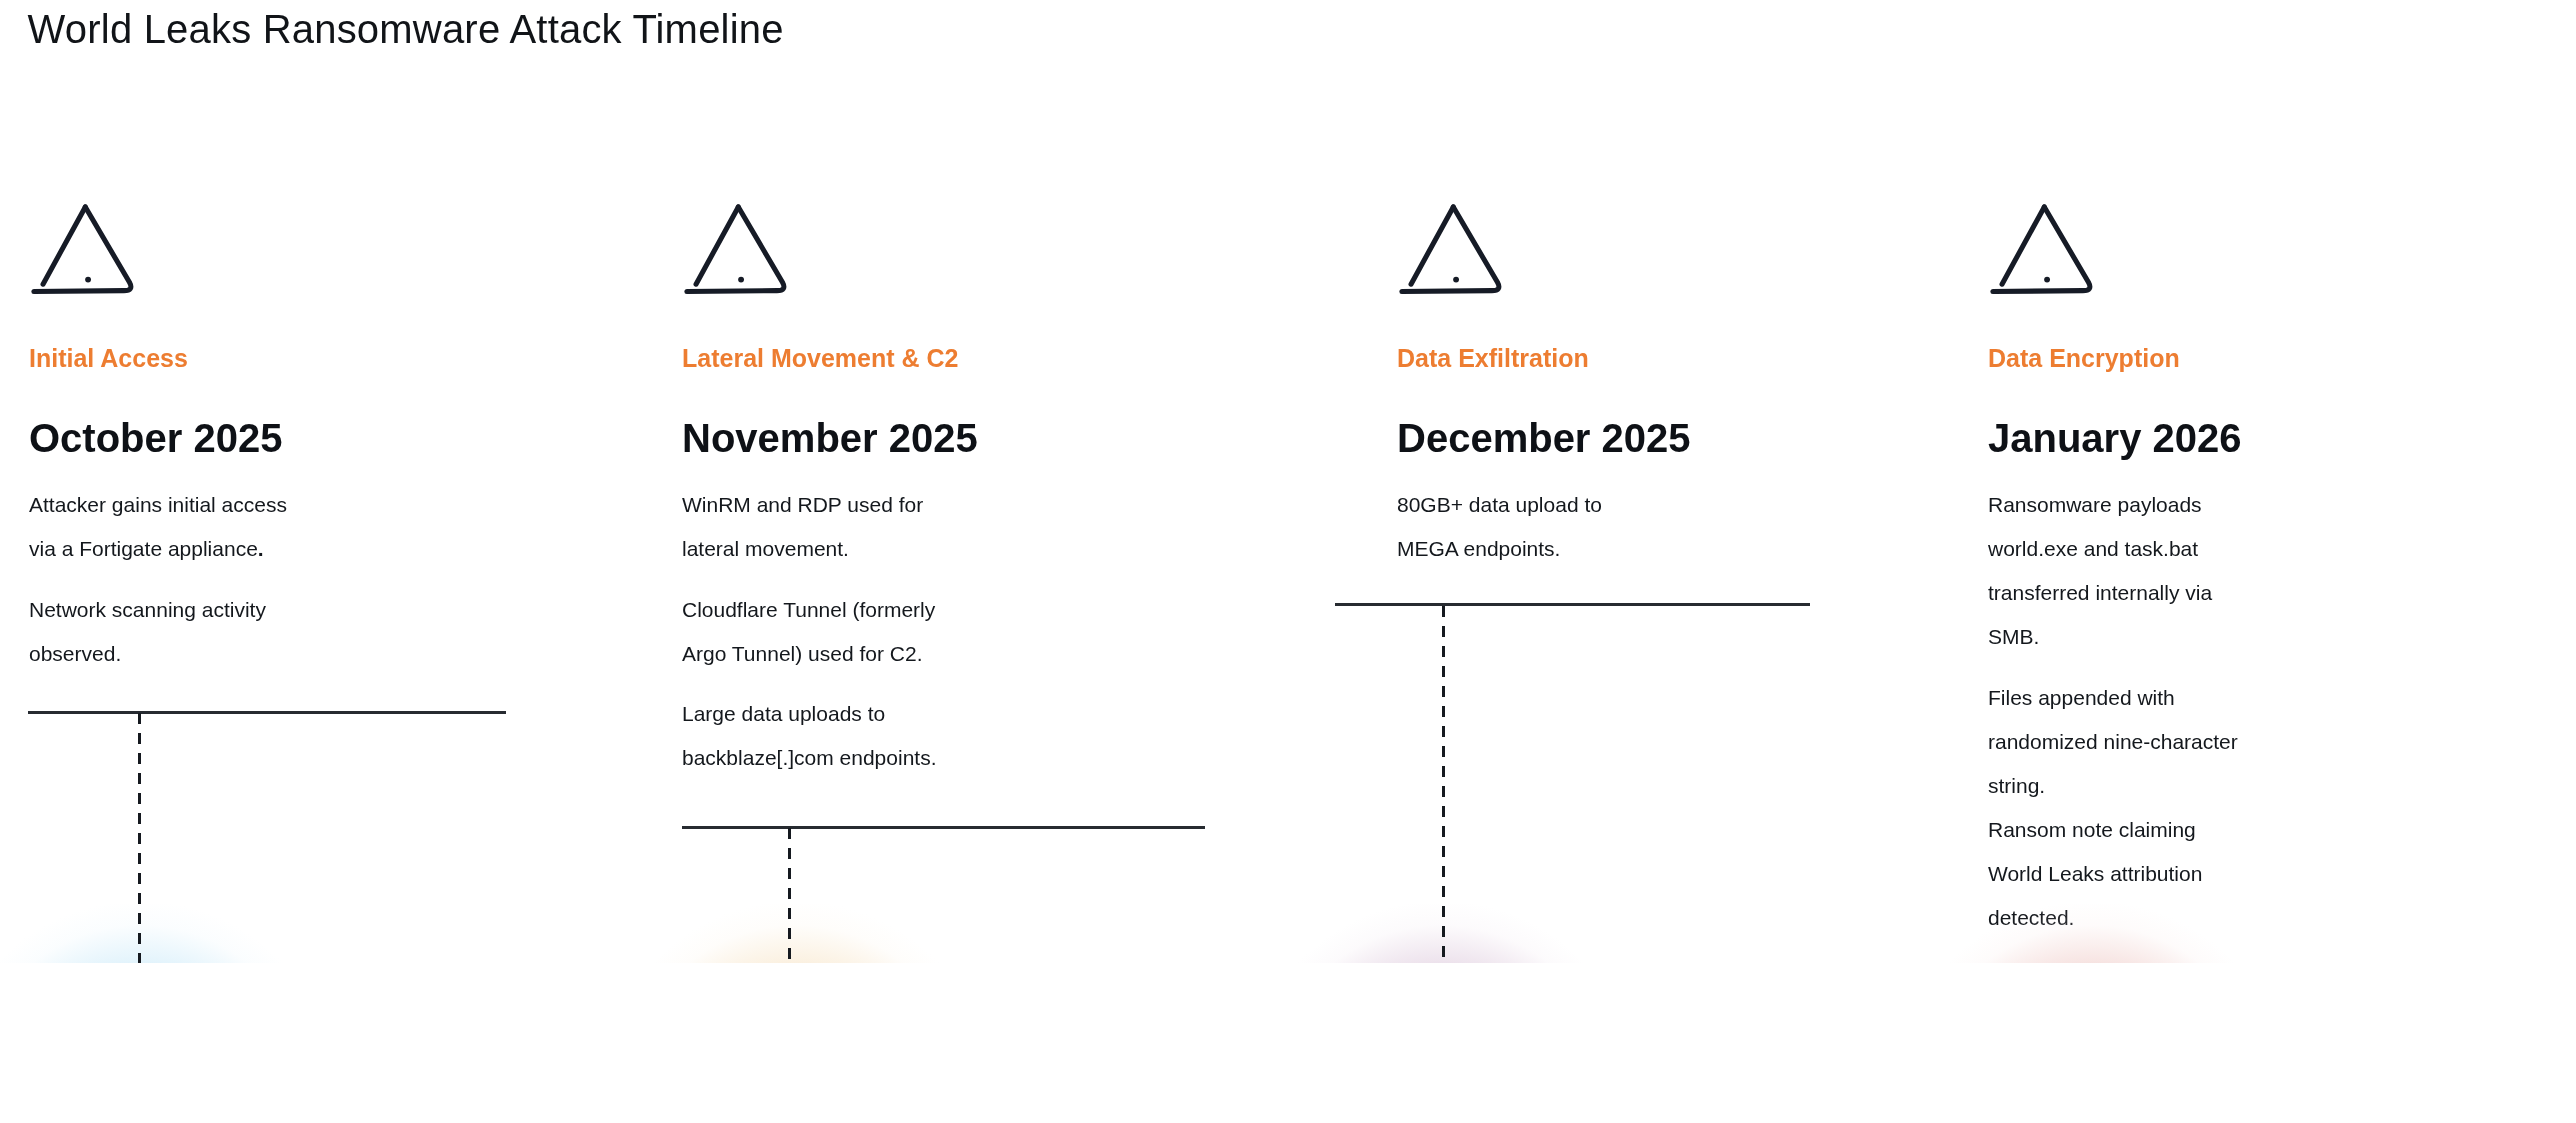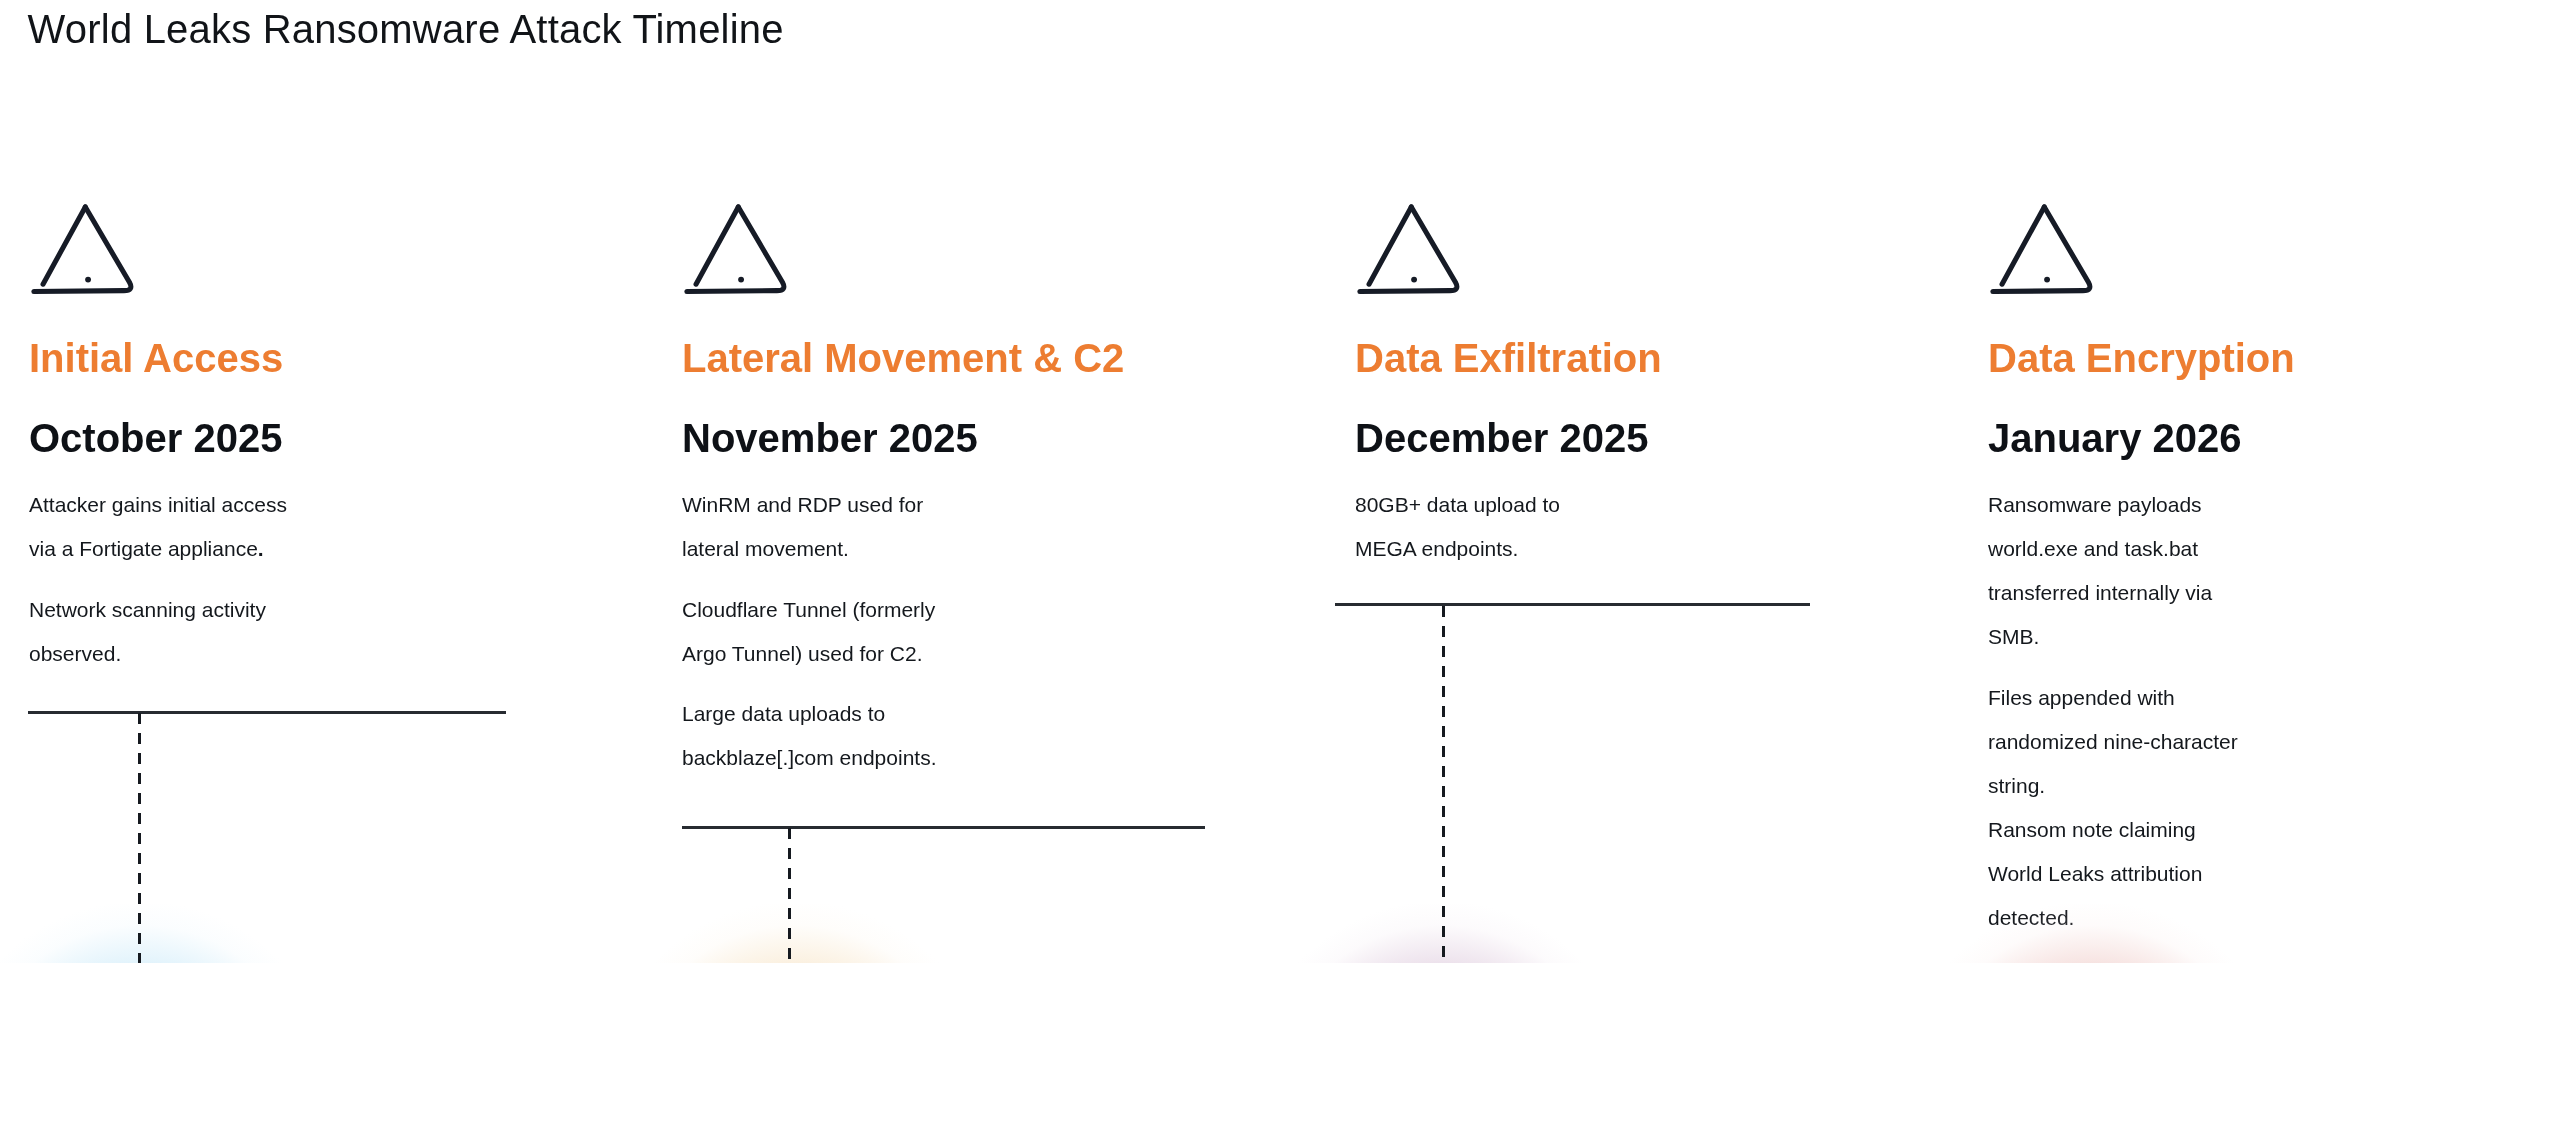--- a/index.html
+++ b/index.html
@@ -27,28 +27,28 @@
   }
 
   
   .event-col {
     position: absolute;
     top: 195px;
     width: 501px;
   }
   .col-1 { left: 29px; }
   .col-2 { left: 682px; }
-  .col-3 { left: 1355px; }
+  .col-3 { left: 1397px; }
   .col-4 { left: 1988px; }
 
   .warn-svg { display: block; width: 120px; height: 114px; margin: 0; }
 
   .event-heading {
     margin: 29px 0 0 0;
-    font-size: 40px;
+    font-size: 25px;
     line-height: 40px;
     font-weight: 700;
     color: #ed7d31;
     white-space: nowrap;
   }
   .event-date {
     margin: 42px 0 0 0;
     font-size: 40px;
     line-height: 37px;
     font-weight: 700;

